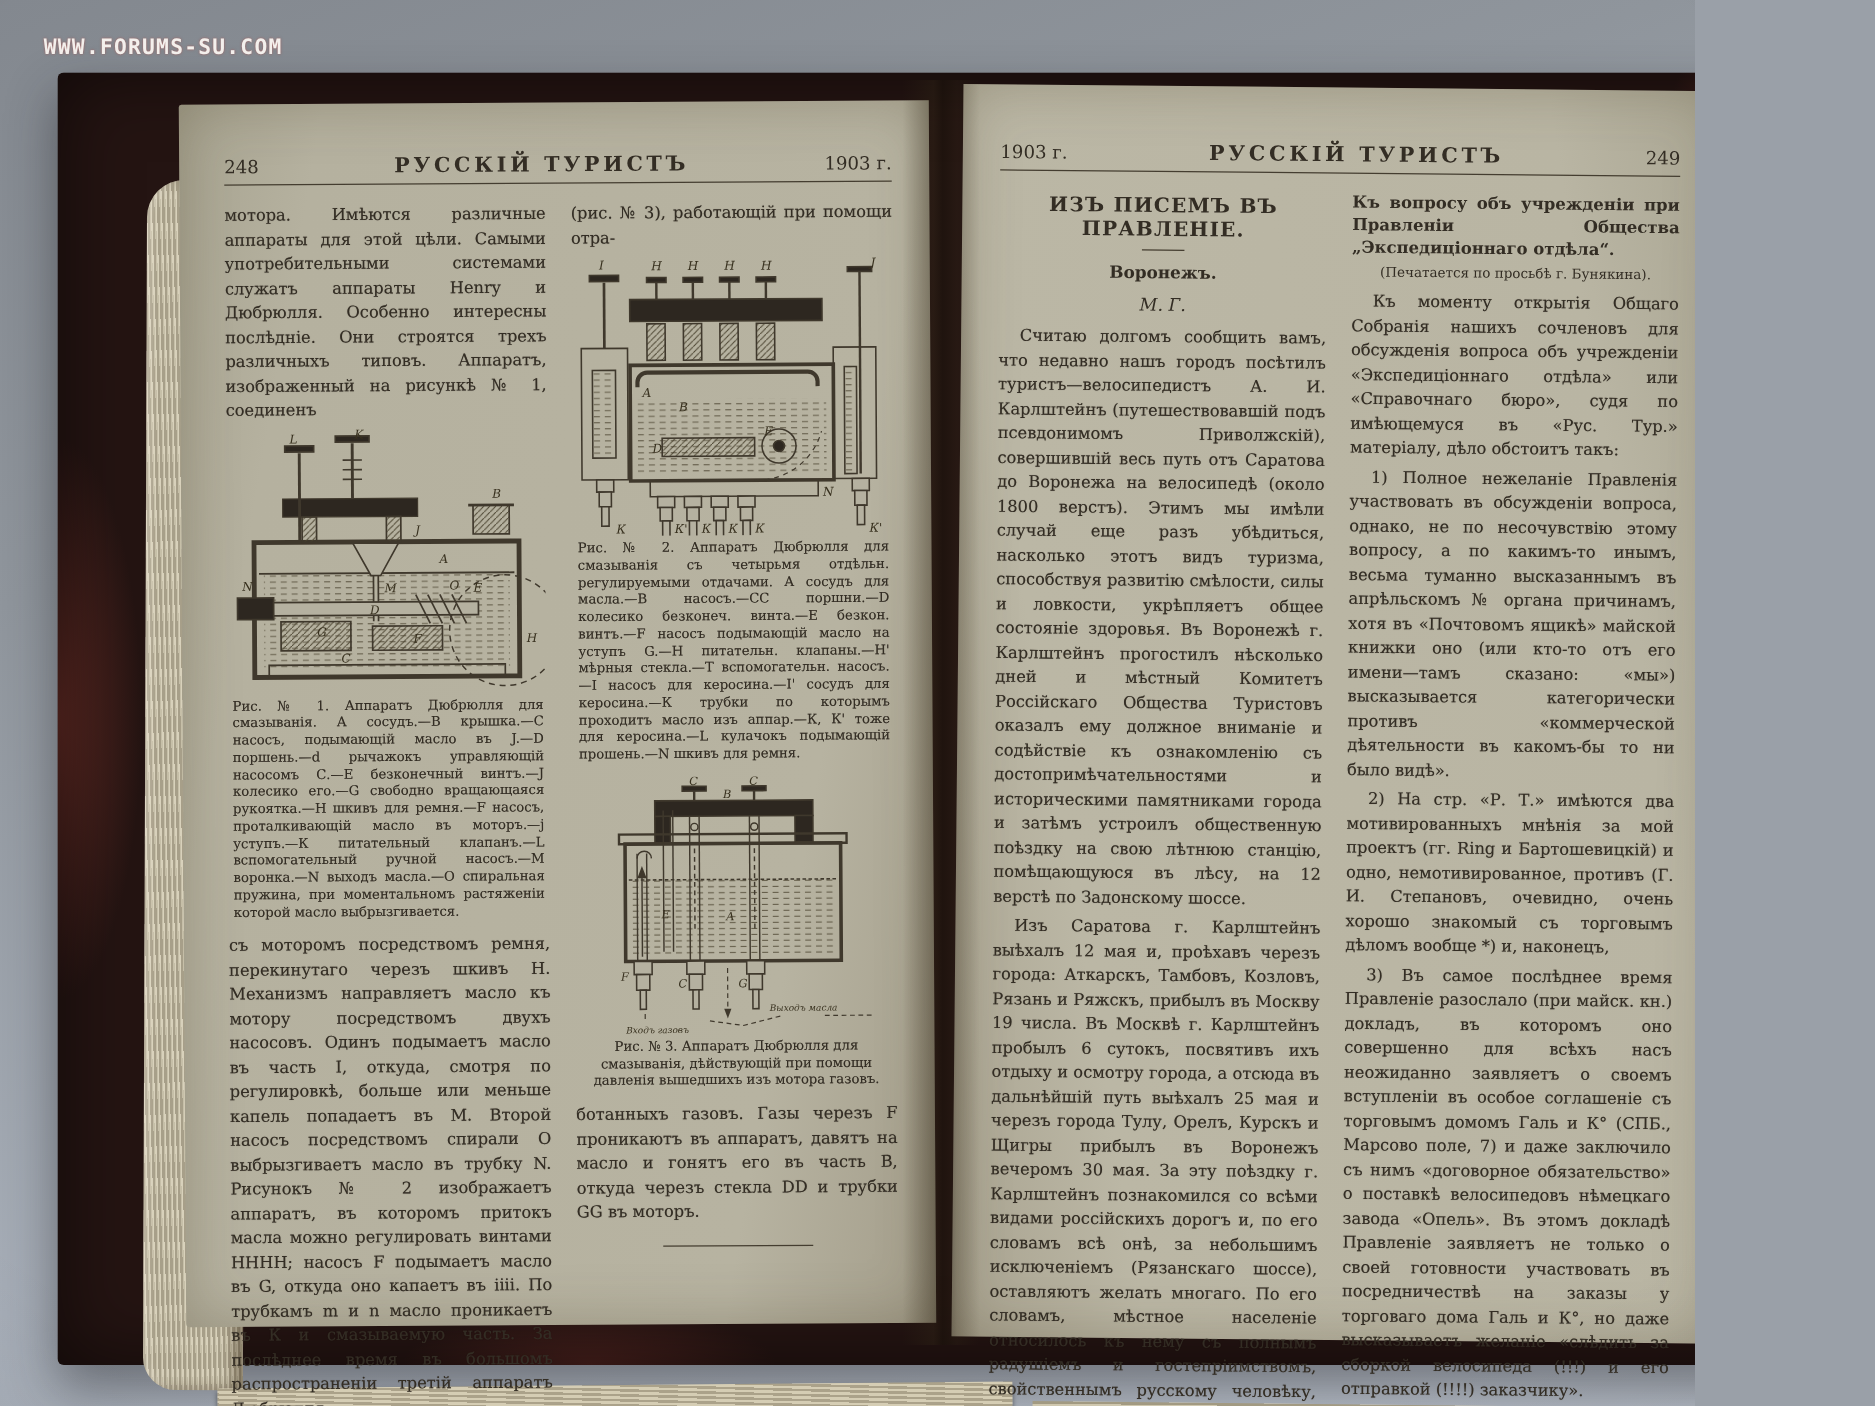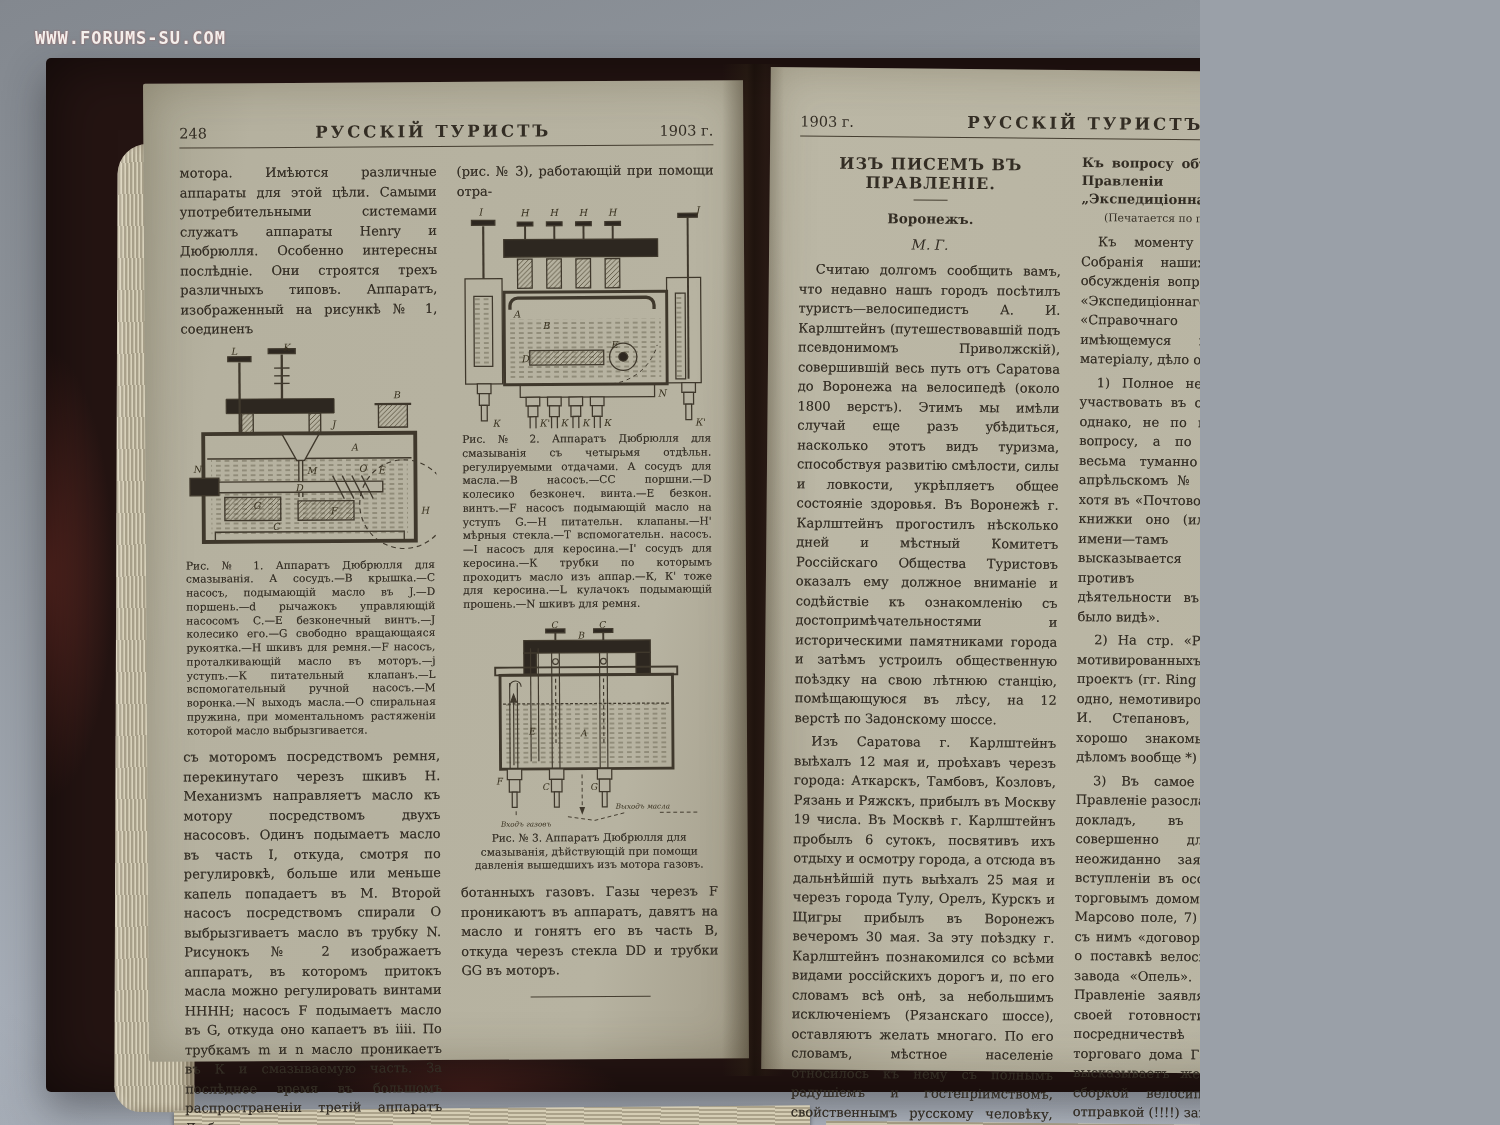--- a/index.html
+++ b/index.html
@@ -1,16 +1,16 @@
 <!DOCTYPE html>
 <html><head>
 <meta charset="utf-8">
 <style>
   html,body{margin:0;padding:0;background:#9aa0a8;}
-  .stage{position:relative;width:1200px;height:1125px;overflow:hidden;
+  .stage{position:relative;width:1356px;height:1125px;overflow:hidden;
     background:linear-gradient(160deg,#83888f 0%,#8f959c 30%,#a6adb7 65%,#b9c0ca 100%);
     font-family:"DejaVu Serif",serif;}
   .vignette{position:absolute;inset:0;z-index:60;pointer-events:none;
     background:radial-gradient(ellipse 120% 100% at 50% 45%,rgba(0,0,0,0) 60%,rgba(0,0,0,0.14) 100%);}
   .watermark{position:absolute;left:35px;top:28px;z-index:70;
     font-family:"DejaVu Sans Mono",monospace;font-weight:bold;font-size:17px;letter-spacing:1px;
     color:#f3efec;text-shadow:0 0 2px rgba(190,60,50,.55);}
   
   .book{position:absolute;left:46px;top:58px;width:1418px;height:1034px;border-radius:5px;
     background:

